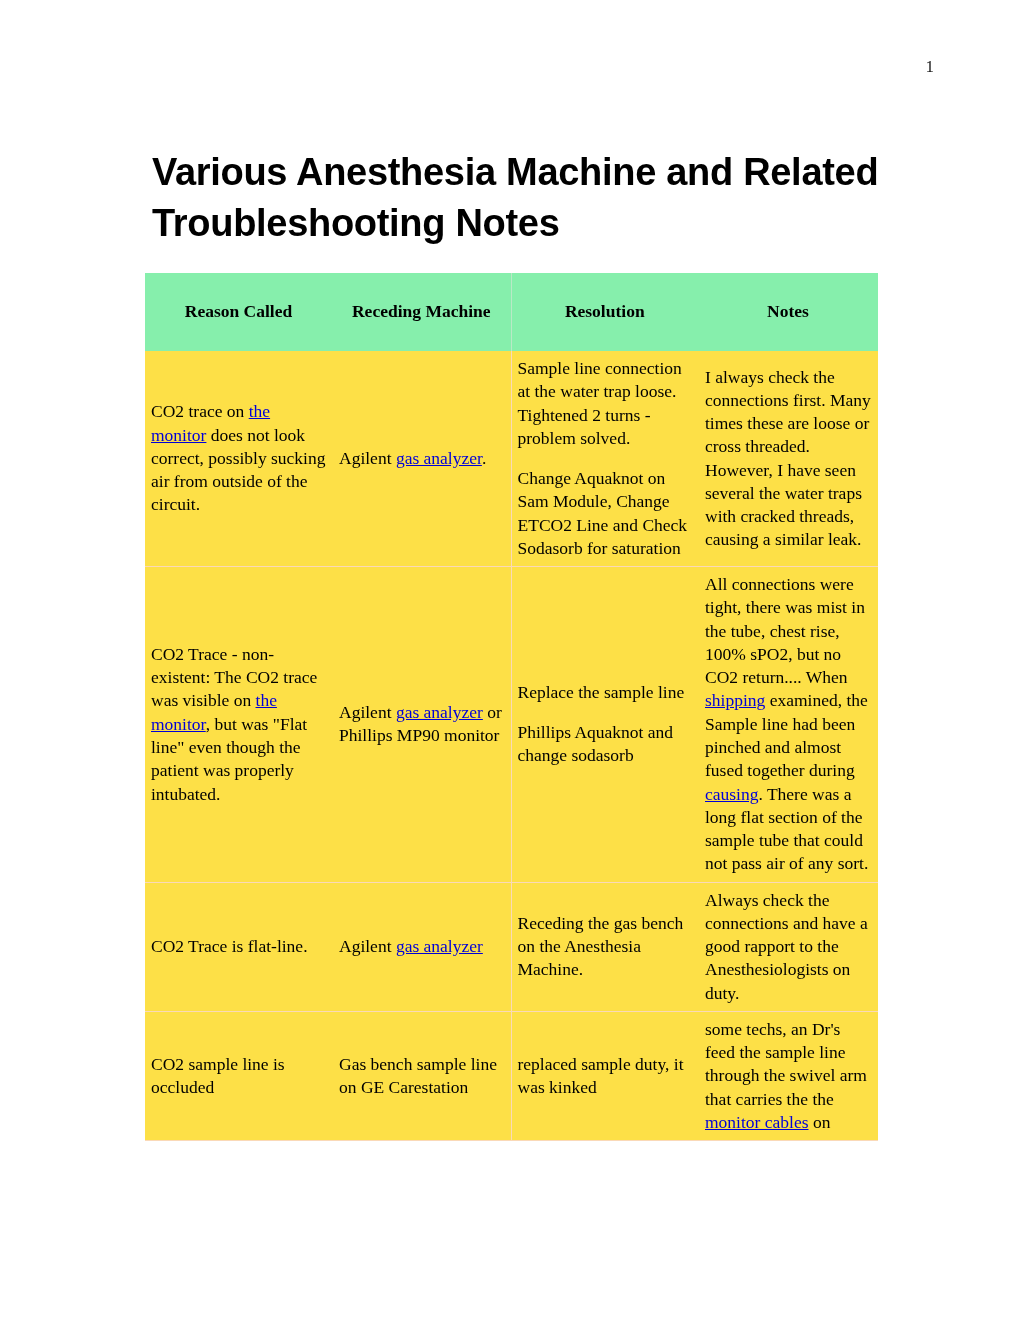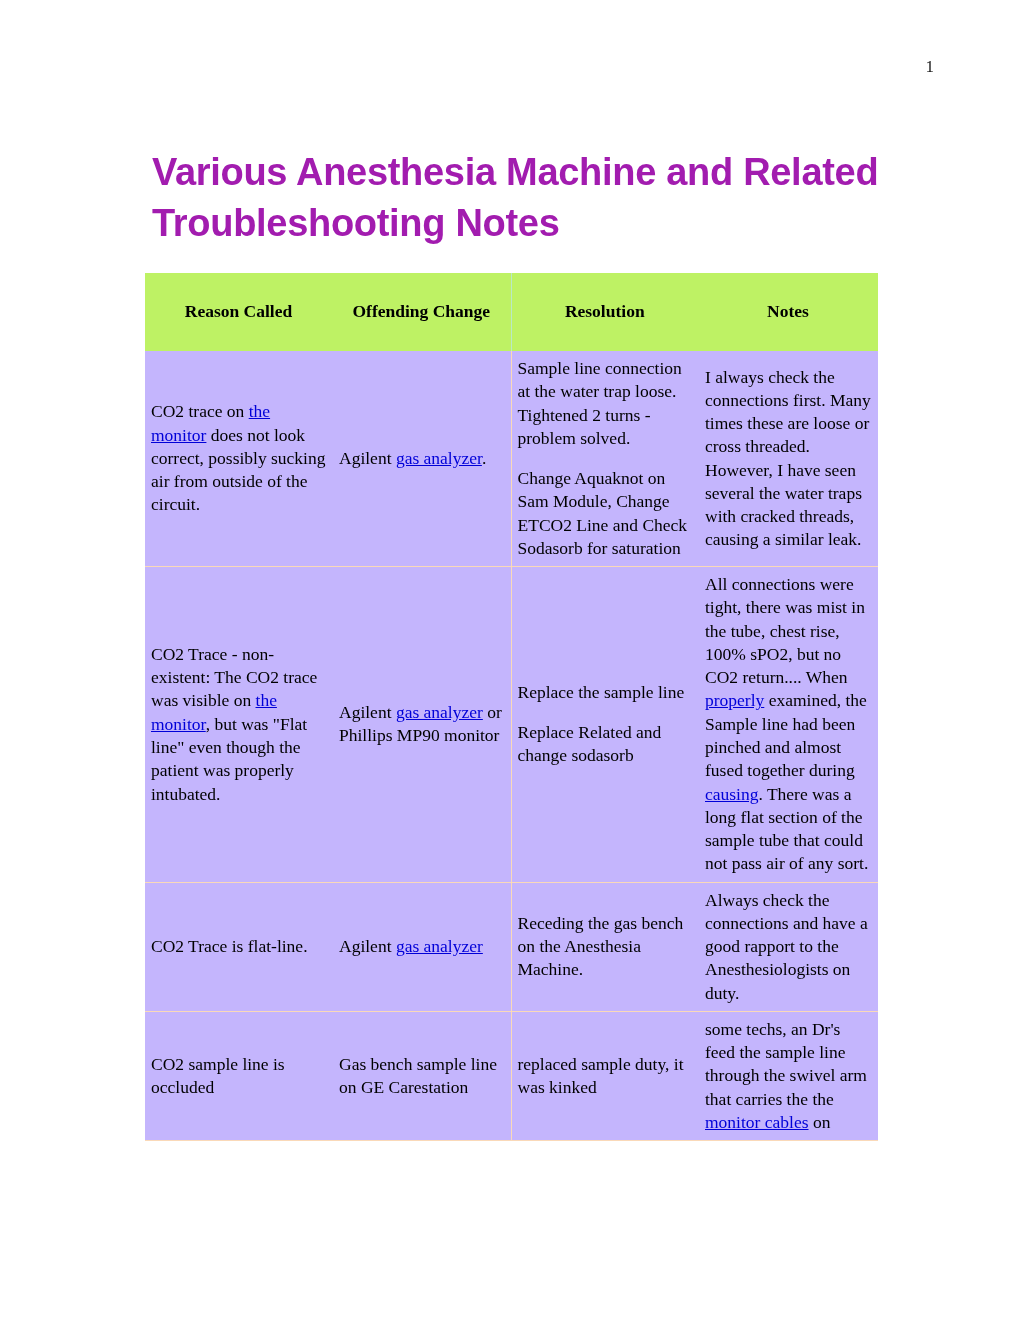--- a/index.html
+++ b/index.html
@@ -32,21 +32,21 @@
   .doc-title {
     position: absolute;
     left: 152px;
     top: 122px;
     width: 740px;
     font-family: "Liberation Sans", "DejaVu Sans", sans-serif;
     font-weight: 900;
     font-size: 38px;
     line-height: 1.32;
     letter-spacing: -0.3px;
-    color: #a21caf;
+    color: #000000;
     text-align: left;
   }
   .table-wrap {
     position: absolute;
     left: 145px;
     top: 273px;
     width: 733px;
   }
   table.notes-table {
     border-collapse: collapse;
@@ -55,35 +55,35 @@
   }
   table.notes-table th,
   table.notes-table td {
     vertical-align: middle;
     padding: 6px 7px 6px 6px;
     font-size: 17.5px;
     line-height: 1.33;
     color: #000000;
   }
   thead th {
-    background: #bef264;
+    background: #86efac;
     font-family: "Liberation Serif", "DejaVu Serif", serif;
     font-weight: bold;
     font-size: 23px;
     line-height: 1.25;
     text-align: center;
     vertical-align: middle;
     padding: 10px 6px;
     height: 66px;
   }
   thead th.sep-left {
     border-left: 1px solid #b9e9c6;
   }
   tbody td {
-    background: #c4b5fd;
+    background: #fde047;
     border-bottom: 1px solid #fad9b8;
     font-family: "Liberation Serif", "DejaVu Serif", serif;
   }
   tbody td.sep-left {
     border-left: 1px solid #fad9b8;
   }
   .col-reason   { width: 188px; }
   .col-machine  { width: 178px; }
   .col-res      { width: 188px; }
   .col-notes    { width: 179px; }
@@ -119,43 +119,43 @@
     <table class="notes-table">
       <colgroup>
         <col class="col-reason">
         <col class="col-machine">
         <col class="col-res">
         <col class="col-notes">
       </colgroup>
       <thead>
         <tr>
           <th>Reason Called</th>
-          <th>Offending Change</th>
+          <th>Receding Machine</th>
           <th class="sep-left">Resolution</th>
           <th>Notes</th>
         </tr>
       </thead>
       <tbody id="table-body">
           <tr>
             <td class="cell-reason">CO2 trace on <a class="doclink" href="#">the monitor</a> does not look correct, possibly sucking air from outside of the circuit.</td>
             <td class="cell-machine">Agilent <a class="doclink" href="#">gas analyzer</a>.</td>
             <td class="cell-res sep-left">
               <div class="para">Sample line connection at the water trap loose. Tightened 2 turns - problem solved.</div>
               <div class="para">Change Aquaknot on Sam Module, Change ETCO2 Line and Check Sodasorb for saturation</div>
             </td>
             <td class="cell-notes">I always check the connections first. Many times these are loose or cross threaded. However, I have seen several the water traps with cracked threads, causing a similar leak.</td>
           </tr>
           <tr>
             <td class="cell-reason">CO2 Trace - non-existent: The CO2 trace was visible on <a class="doclink" href="#">the monitor</a>, but was "Flat line" even though the patient was properly intubated.</td>
             <td class="cell-machine">Agilent <a class="doclink" href="#">gas analyzer</a> or Phillips MP90 monitor</td>
             <td class="cell-res sep-left">
               <div class="para">Replace the sample line</div>
-              <div class="para">Replace Related and change sodasorb</div>
+              <div class="para">Phillips Aquaknot and change sodasorb</div>
             </td>
-            <td class="cell-notes">All connections were tight, there was mist in the tube, chest rise, 100% sPO2, but no CO2 return.... When <a class="doclink" href="#">properly</a> examined, the Sample line had been pinched and almost fused together during <a class="doclink" href="#">causing</a>. There was a long flat section of the sample tube that could not pass air of any sort.</td>
+            <td class="cell-notes">All connections were tight, there was mist in the tube, chest rise, 100% sPO2, but no CO2 return.... When <a class="doclink" href="#">shipping</a> examined, the Sample line had been pinched and almost fused together during <a class="doclink" href="#">causing</a>. There was a long flat section of the sample tube that could not pass air of any sort.</td>
           </tr>
           <tr>
             <td class="cell-reason">CO2 Trace is flat-line.</td>
             <td class="cell-machine">Agilent <a class="doclink" href="#">gas analyzer</a></td>
             <td class="cell-res sep-left">
               <div class="para">Receding the gas bench on the Anesthesia Machine.</div>
             </td>
             <td class="cell-notes">Always check the connections and have a good rapport to the Anesthesiologists on duty.</td>
           </tr>
           <tr>

